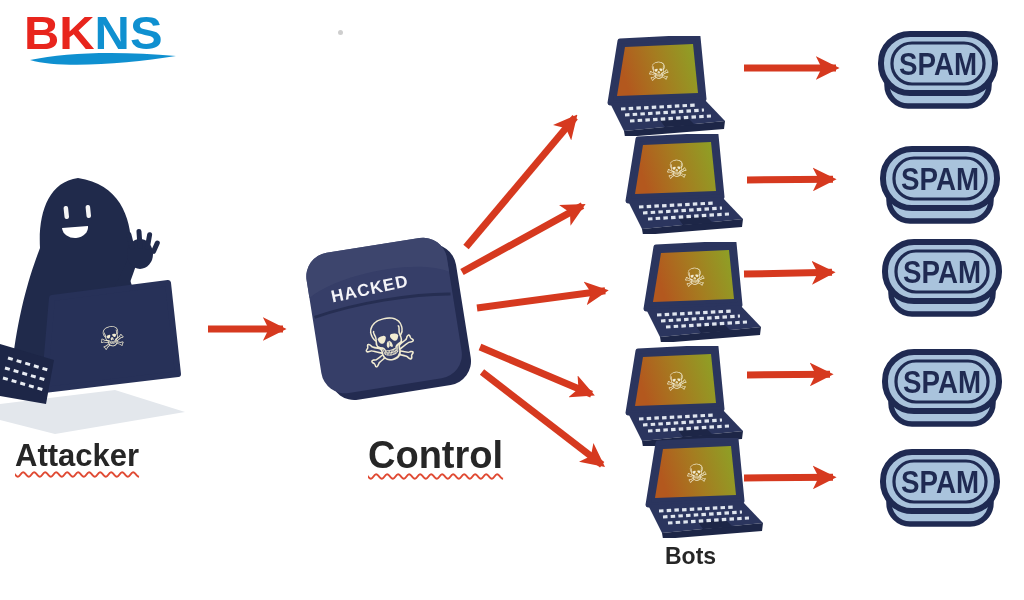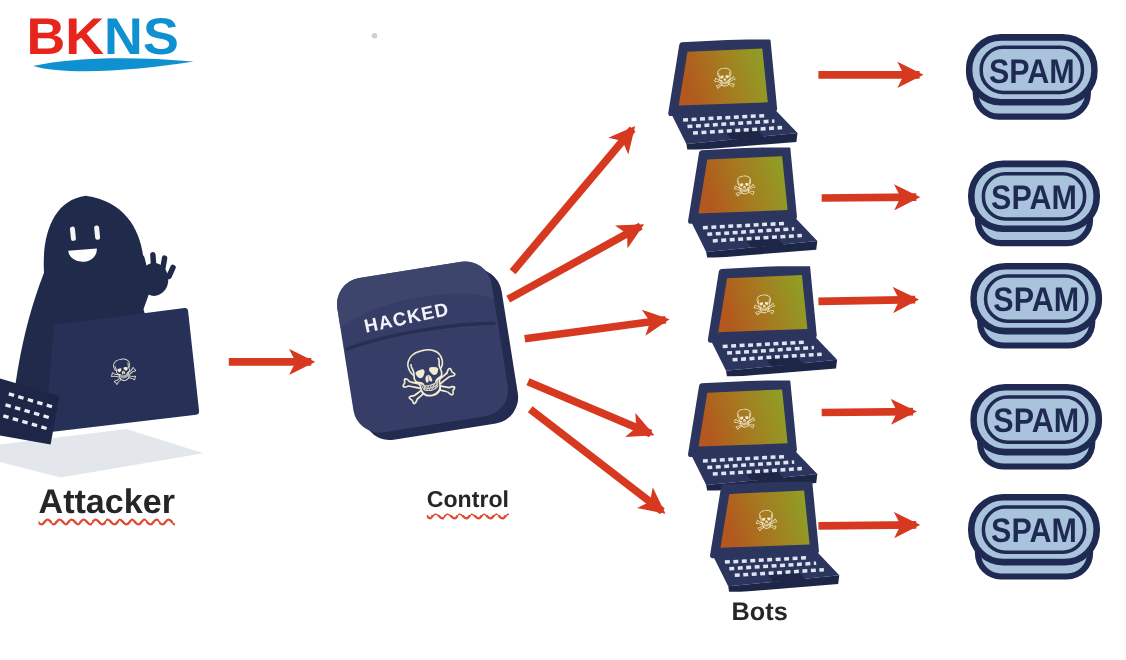--- a/index.html
+++ b/index.html
@@ -9,25 +9,25 @@
 
   
   #logo { left:24px; top:8px; }
   .logo-text { font-size:47px; font-weight:900; line-height:1.05; letter-spacing:0px;
                transform:scaleX(1.04); transform-origin:left; white-space:nowrap; }
   #logo-swoosh { display:block; margin-top:-6px; margin-left:2px; }
 
   
   .diagram-label { color:#262626; font-weight:700; }
   #attacker-label { left:15px; top:438px; font-size:31px; }
-  #server-label  { left:368px; top:436px; font-size:21px; line-height:38px; }
+  #server-label  { left:368px; top:436px; font-size:38px; line-height:38px; }
   #bots-label    { left:665px; top:543px; font-size:23px; }
   .squiggle { text-decoration-line:underline; text-decoration-style:wavy;
               text-decoration-color:#e04a33; text-decoration-thickness:2px;
-              text-underline-offset:5px;margin-left:20px; }
+              text-underline-offset:5px; }
 
   #arrows-layer { left:0; top:0; }
   .node { position:absolute; }
   #speck { left:338px; top:30px; width:5px; height:5px; border-radius:50%;
            background:#b9b9b9; opacity:.7; }
 </style>
 </head>
 <body>
 
 <div id="canvas">

